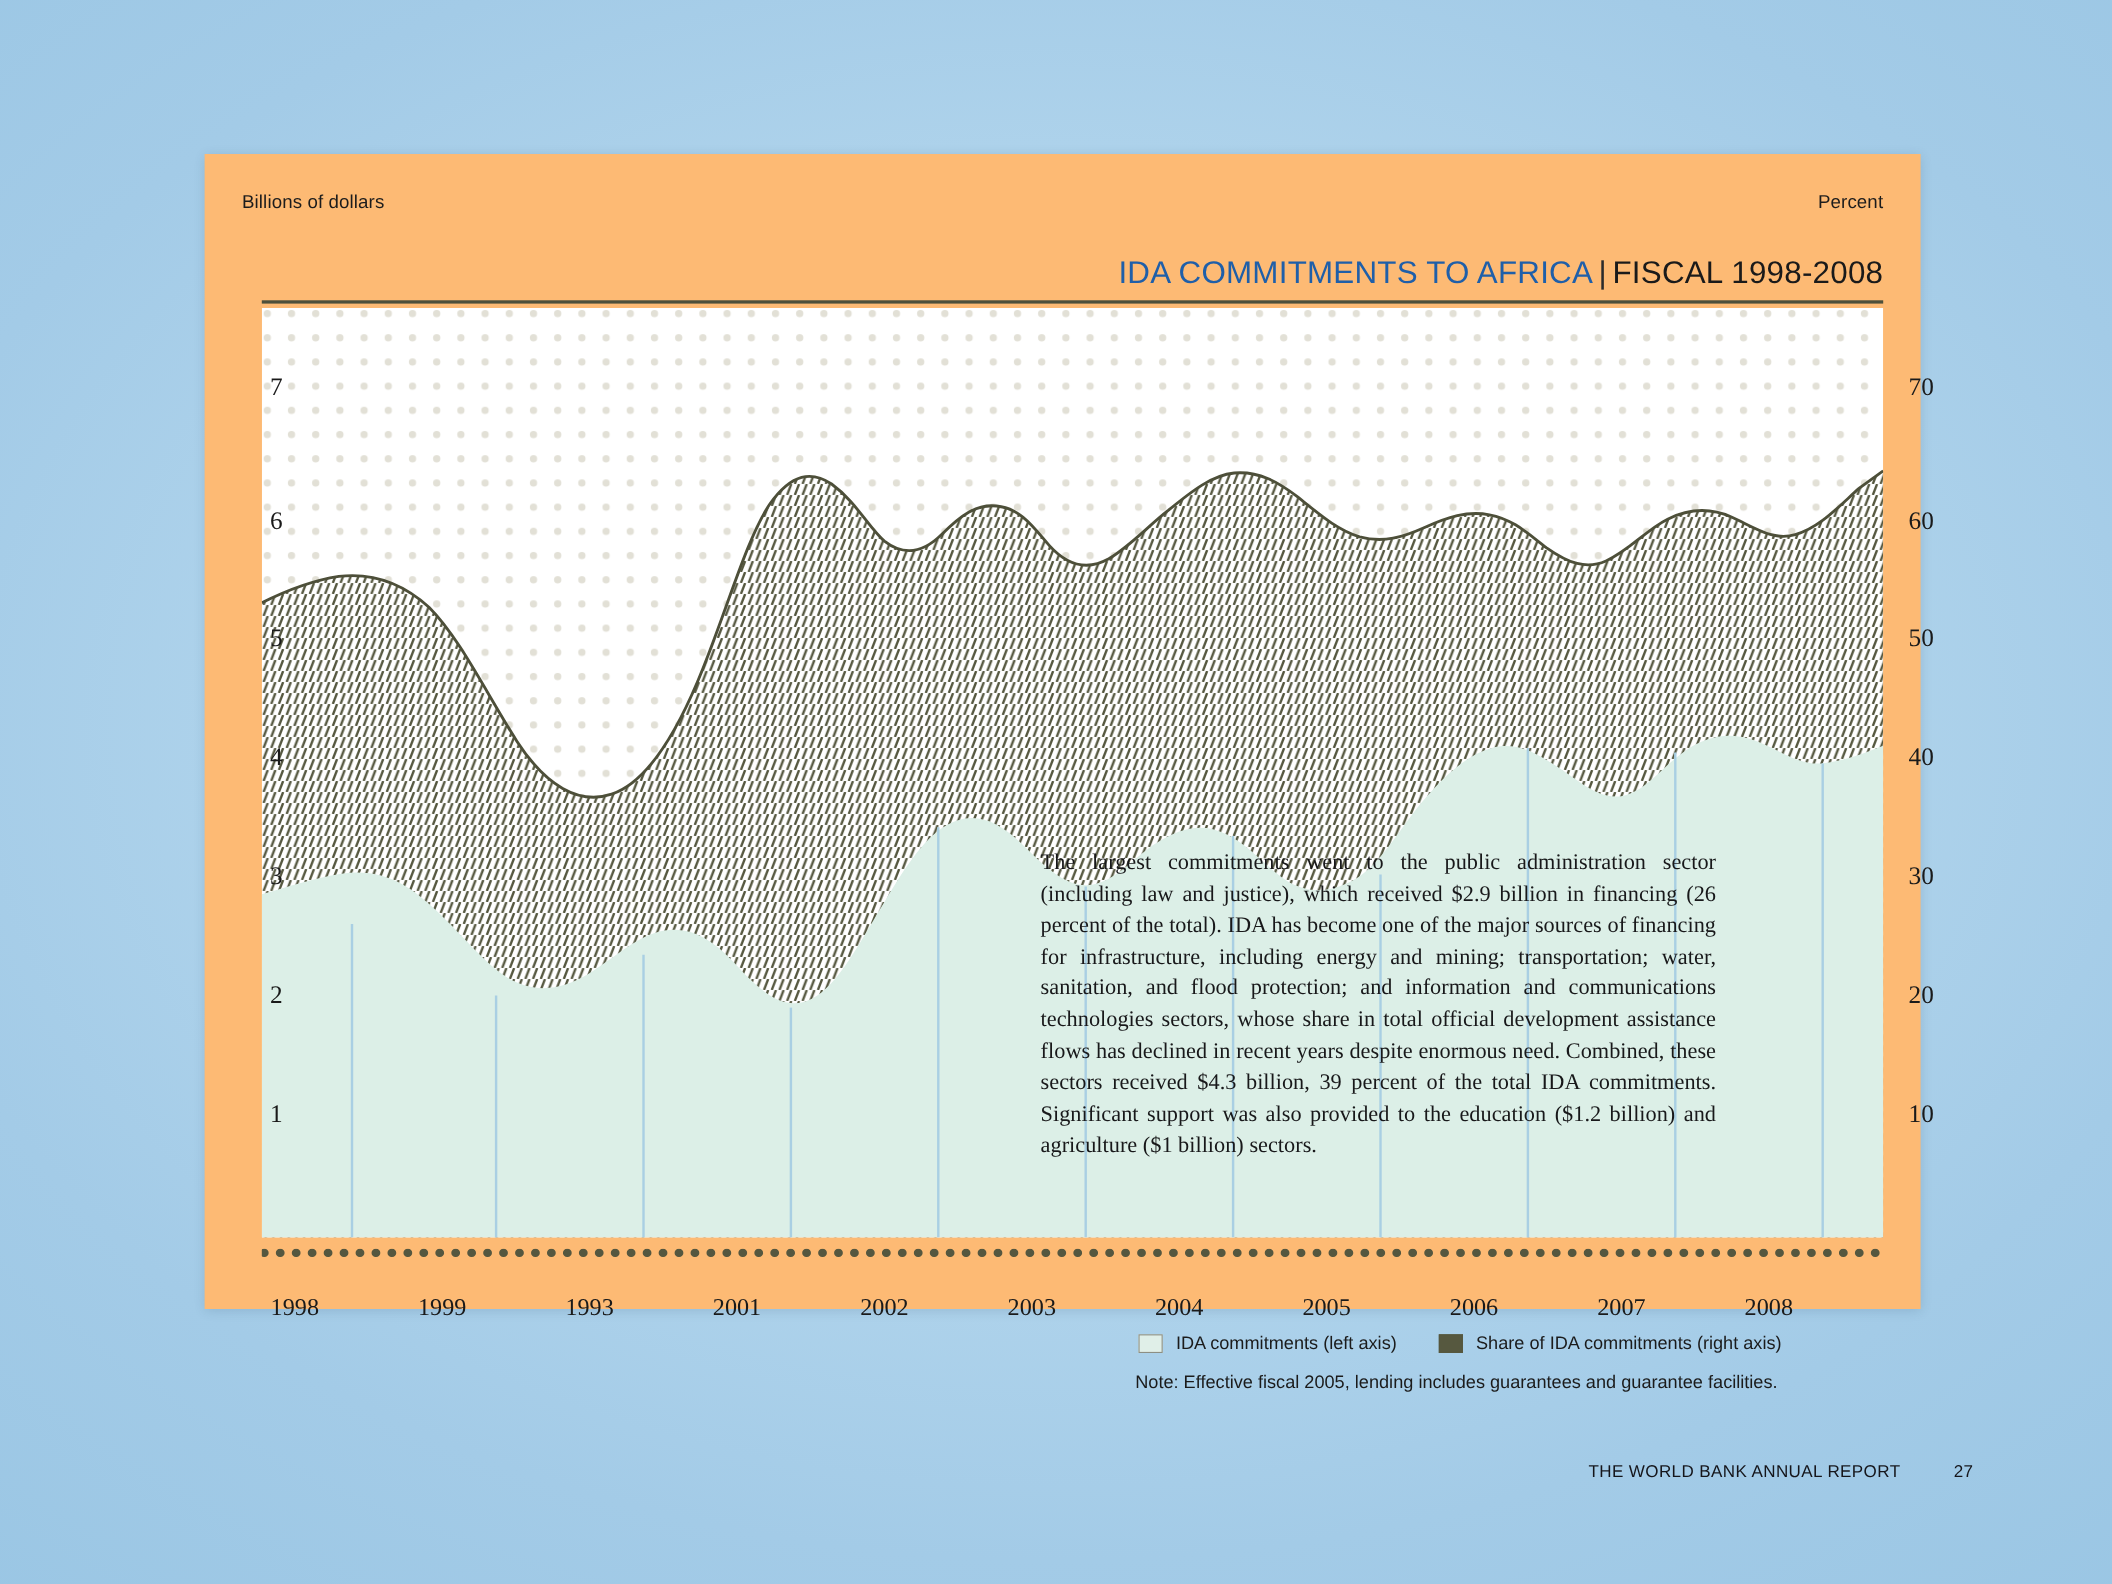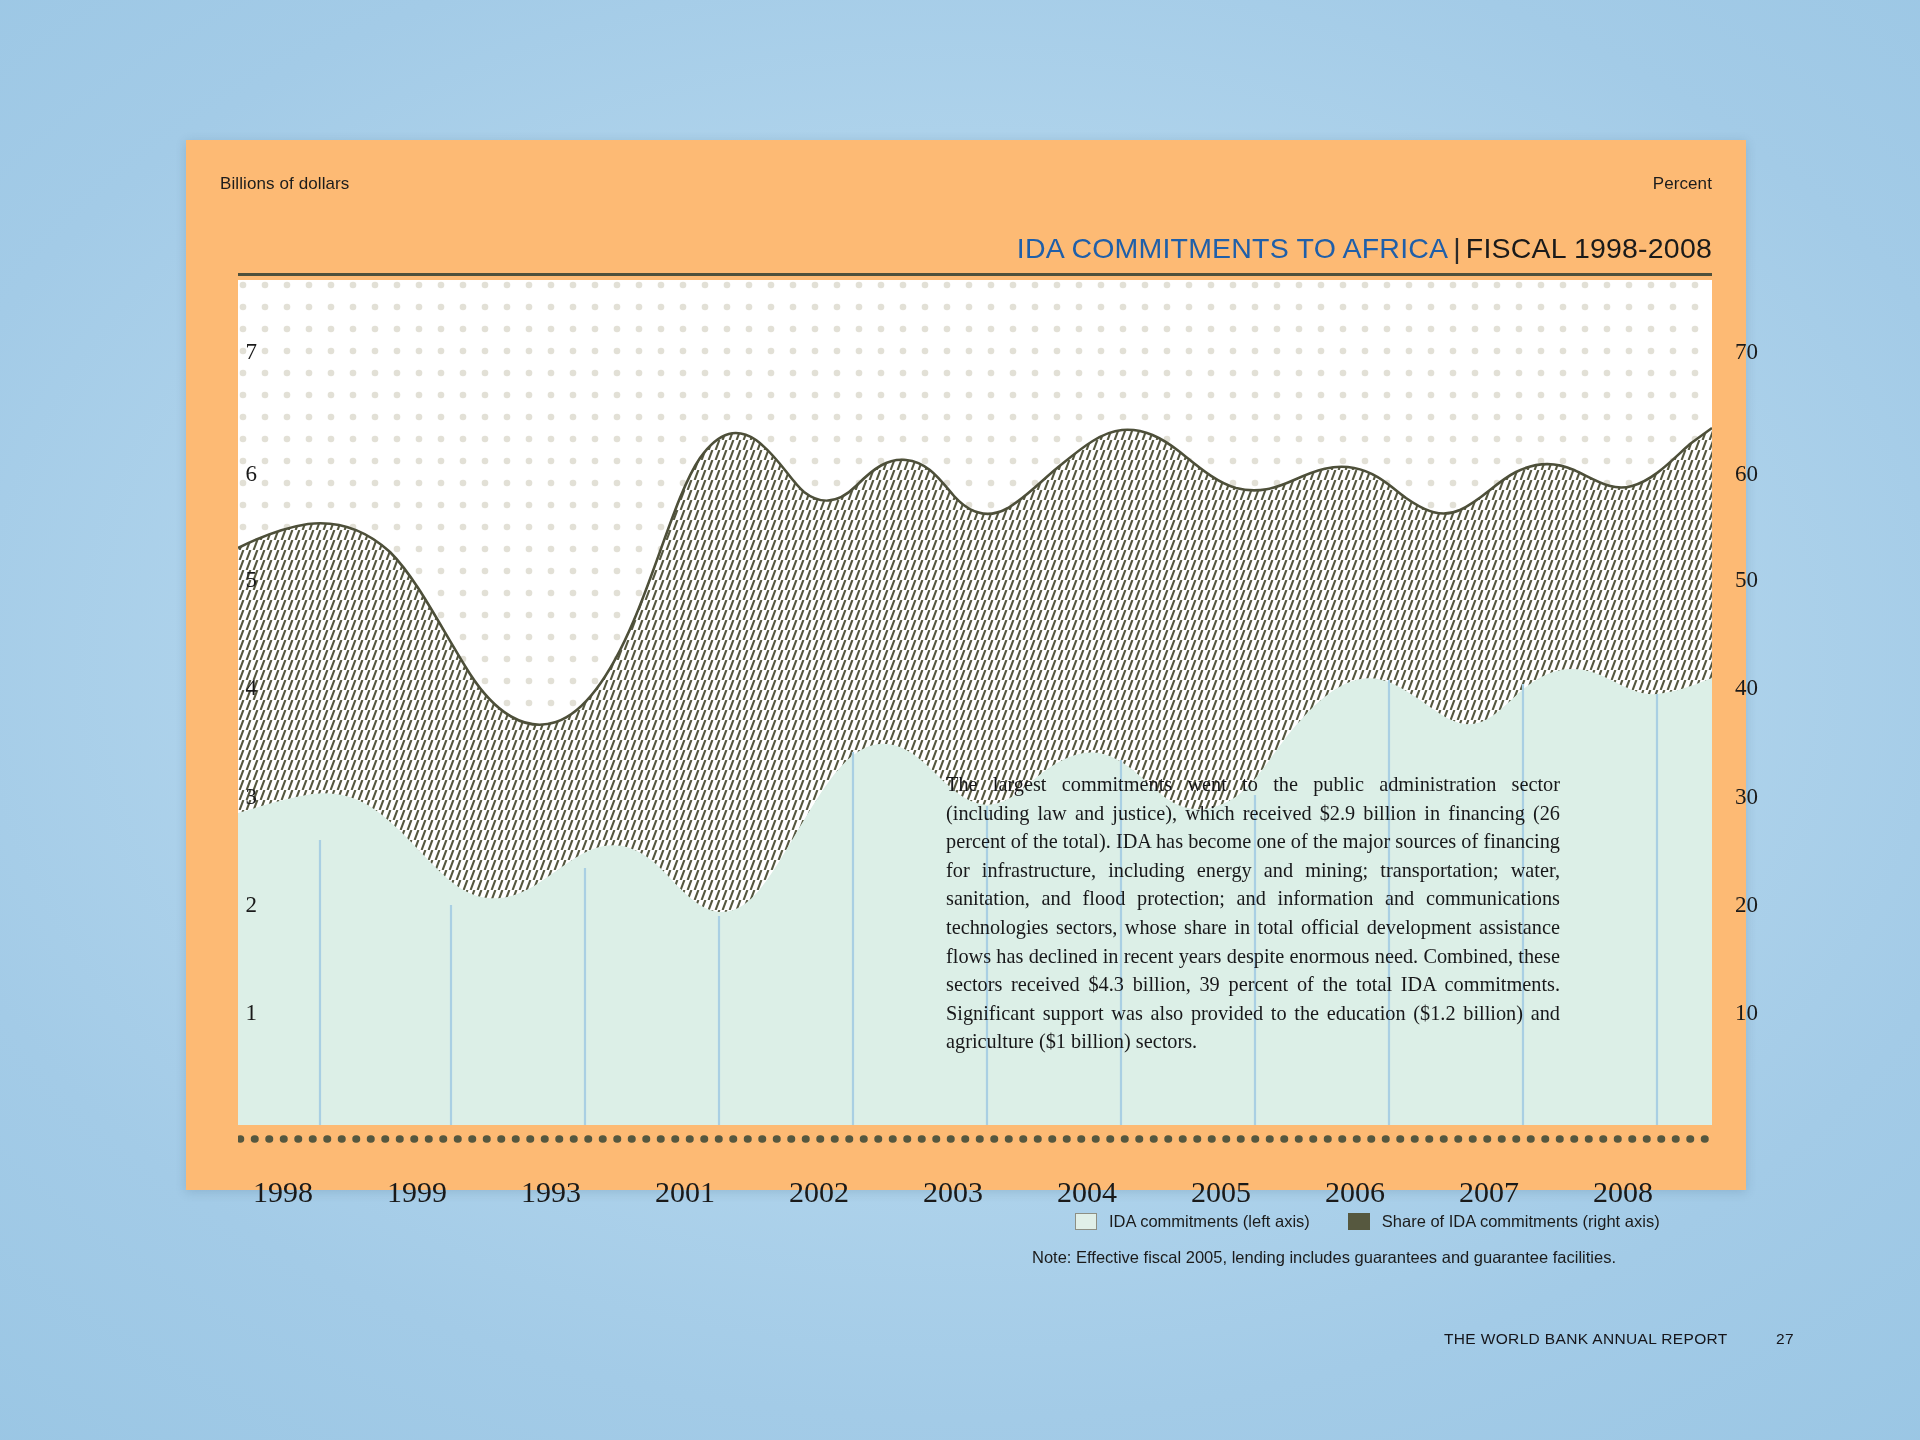--- a/index.html
+++ b/index.html
@@ -55,21 +55,21 @@
 
   
   .ax{
     position:absolute;font-family:"Liberation Serif", serif;
     font-size:23px;color:#1a1a1a;
   }
   .ax-l{right:1489px;text-align:right;width:40px;}
   .ax-r{left:1549px;text-align:left;width:60px;}
   .ax-x{
     position:absolute;font-family:"Liberation Serif", serif;
-    font-size:30px;color:#1a1a1a;text-align:right;width:90px;
+    font-size:22px;color:#1a1a1a;text-align:center;width:90px;
   }
 
   .dotline{
     position:absolute;left:52px;top:995px;width:1474px;height:8px;
   }
 
   .callout{
     position:absolute;
     left:760px;top:630px;width:614px;
     font-family:"Liberation Serif", serif;
@@ -77,21 +77,21 @@
     color:#18181a;
     text-align:justify;
     text-align-last:left;
     hyphens:none;
   }
 
   
   .legend{
     position:absolute;left:1035px;top:1212px;
     display:flex;align-items:center;gap:0;
-    font-size:16.5px;color:#1b1b1b;margin-left:40px;
+    font-size:16.5px;color:#1b1b1b;
   }
   .sw{
     display:inline-block;width:20px;height:15px;
     border:1px solid #8d8f84;margin-right:12px;vertical-align:-2px;
   }
   .sw.mint{background:#e0efe8;}
   .sw.olive{background:#56583f;border-color:#56583f;margin-left:38px;}
   .note{
     position:absolute;left:1032px;top:1248px;
     font-size:16.5px;color:#1b1b1b;white-space:nowrap;

